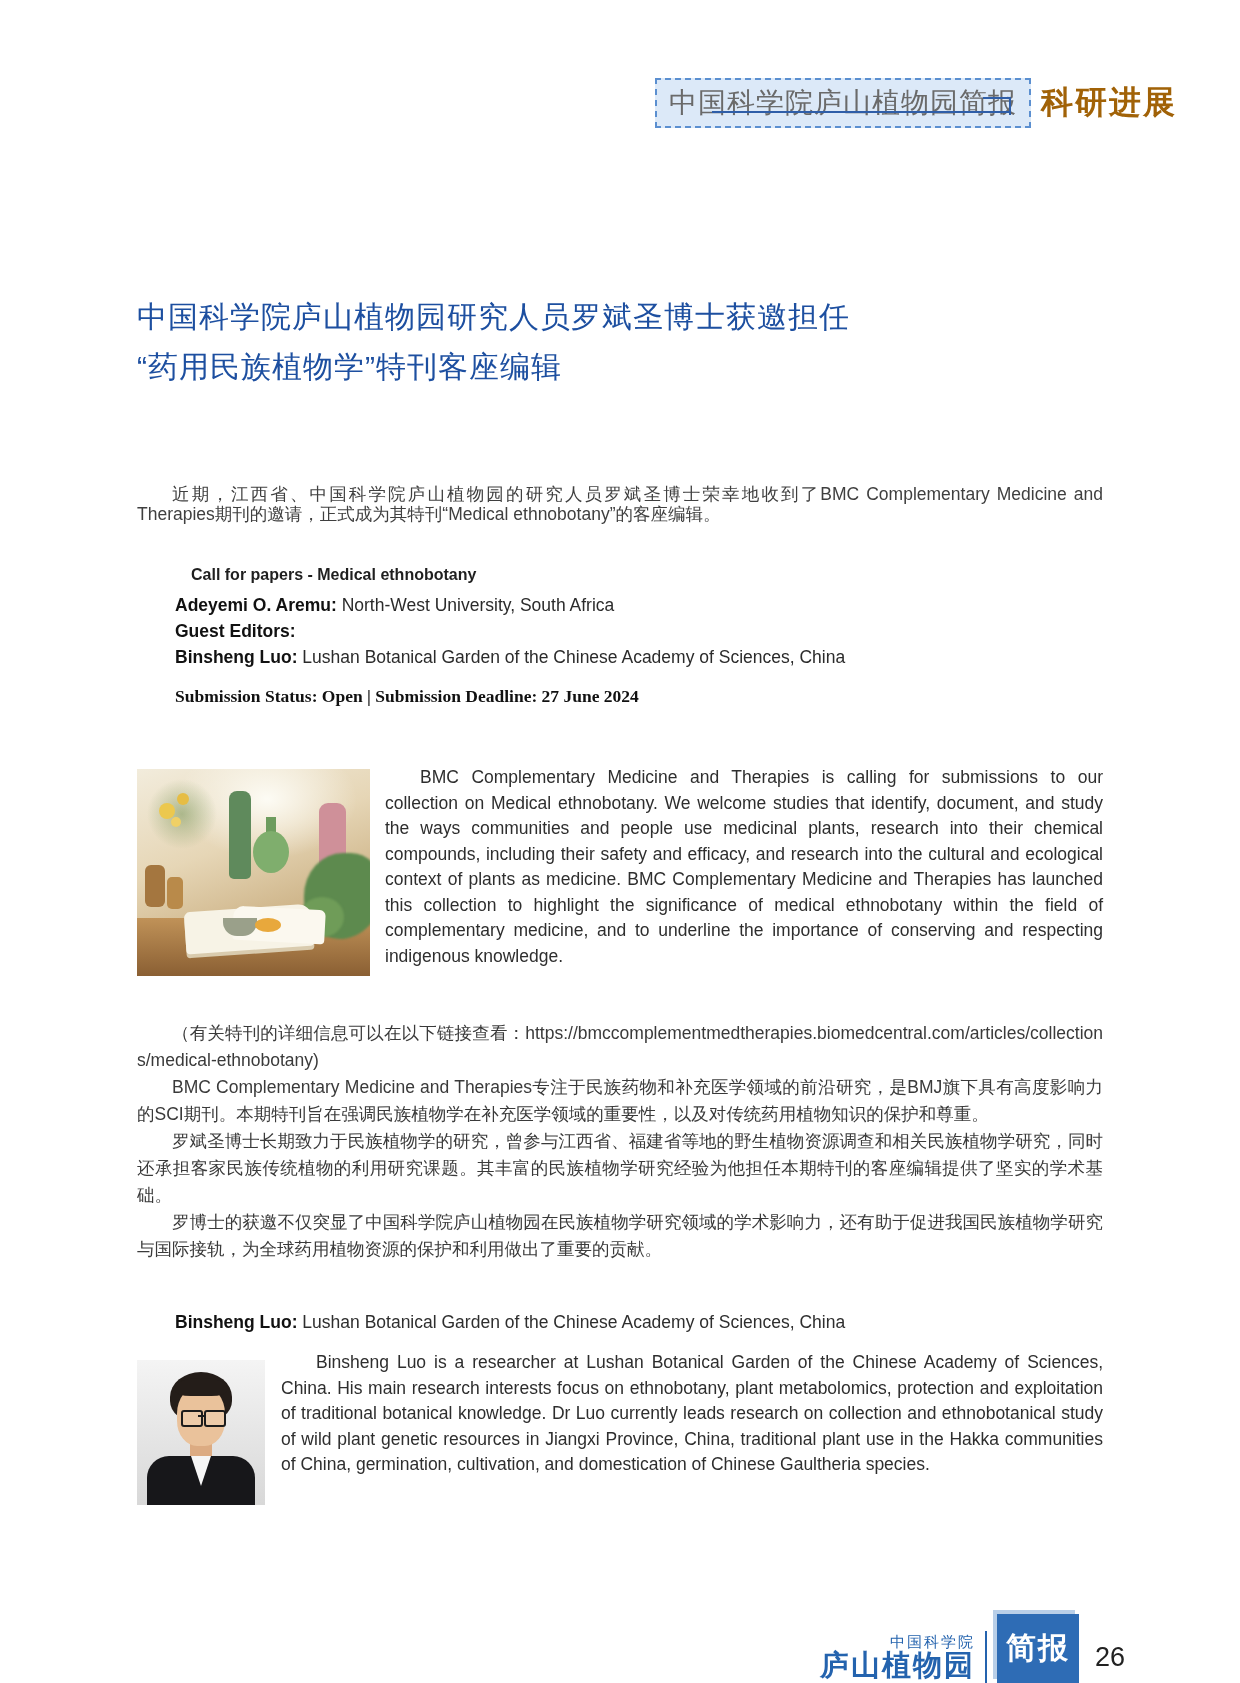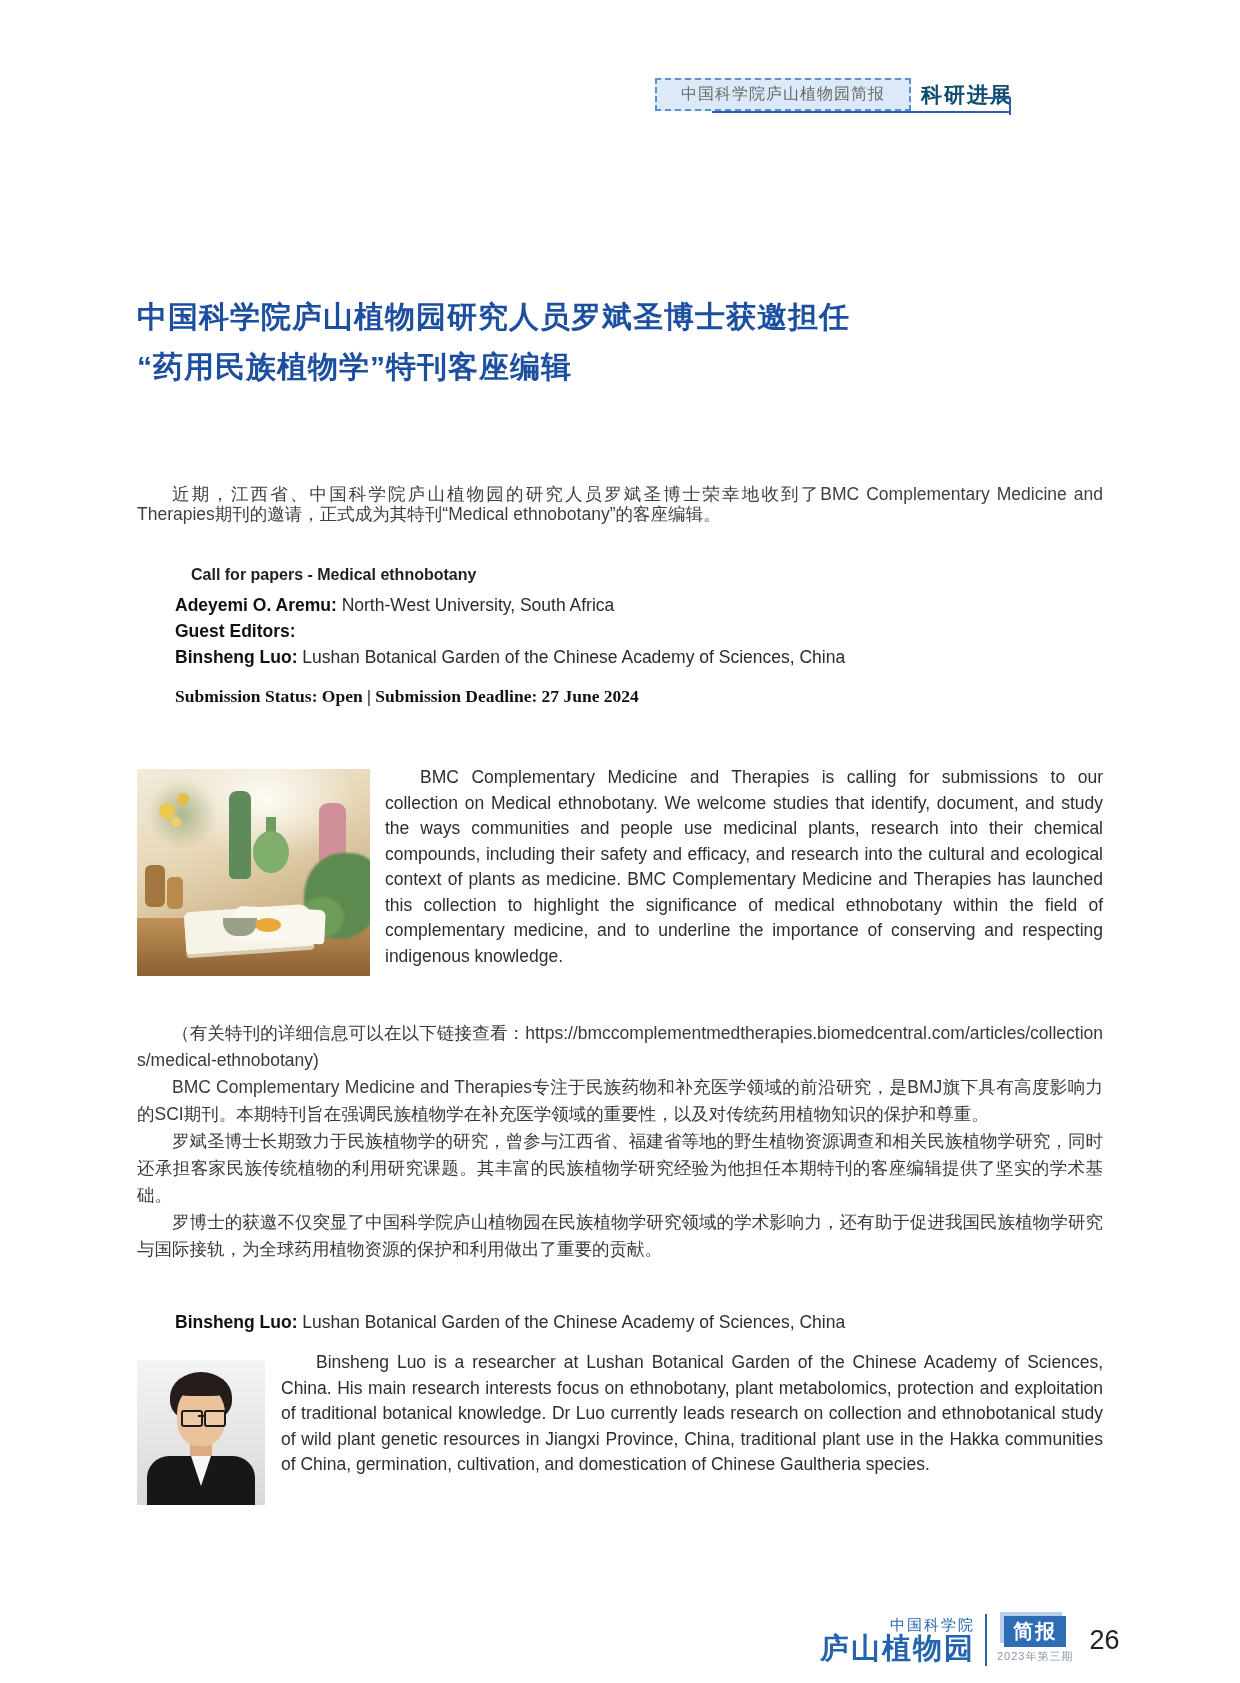--- a/index.html
+++ b/index.html
@@ -6,33 +6,33 @@
   .page{
     position:relative;width:1240px;height:1683px;background:#ffffff;
     margin:0 auto;overflow:hidden;
     font-family:"Liberation Sans","DejaVu Sans",sans-serif;
     color:#3c3c3c;
   }
   
   .hdr{position:absolute;left:655px;top:78px;display:flex;align-items:center;}
   .hdr-kicker{
     background:#dce9f8;border:2px dashed #5b8fd0;color:#6a6a6a;
-    font-size:16px;padding:4px 24px;letter-spacing:1px;white-space:nowrap;
+    font-size:28px;padding:4px 12px;letter-spacing:1px;white-space:nowrap;
   }
   .hdr-section{
-    color:#0c4a6e;font-size:21px;font-weight:bold;margin-left:10px;
+    color:#a16207;font-size:32px;font-weight:bold;margin-left:10px;
     letter-spacing:2px;white-space:nowrap;text-align:center;
   }
   .hdr-corner{position:absolute;left:983px;top:97px;width:26px;height:16px;
     border-top:2px solid #2f5ea8;border-right:2px solid #2f5ea8;}
   .hdr-underline{position:absolute;left:712px;top:111px;width:297px;height:0;
     border-top:2px solid #2f5ea8;}
   
   .title{position:absolute;left:137px;top:292px;width:980px;
-    color:#1d4fa0;font-size:30px;font-weight:bold;line-height:50px;letter-spacing:1px;}
+    color:#1d4fa0;font-size:30px;font-weight:normal;line-height:50px;letter-spacing:1px;}
   
   .intro{position:absolute;left:137px;top:484px;width:966px;
     font-size:17.5px;line-height:20px;text-align:justify;text-indent:2em;color:#3f3f3f;}
   
   .cfp{position:absolute;left:175px;top:566px;width:928px;color:#2b2b2b;}
   .cfp-heading{font-size:16px;font-weight:bold;color:#1f1f1f;margin:0 0 8px 16px;}
   .cfp-line{font-size:17.5px;line-height:26px;}
   .cfp-line b{color:#111;}
   .cfp-sub{font-size:17.5px;font-weight:bold;color:#111;margin-top:16px;font-family:Liberation Serif, serif;}
   
@@ -105,22 +105,22 @@
     border-radius:22px 22px 0 0;}
   .pt-shirt{left:54px;top:96px;width:20px;height:30px;background:#f6f6f6;
     clip-path:polygon(0 0,100% 0,50% 100%);}
   
   .footer{position:absolute;left:820px;top:1614px;display:flex;align-items:center;}
   .ft-org{text-align:right;line-height:1.05;}
   .ft-org-small{color:#2463ae;font-size:15px;letter-spacing:2px;}
   .ft-org-large{color:#2463ae;font-size:29px;font-weight:bold;letter-spacing:2px;}
   .ft-divider{width:2px;height:52px;background:#2463ae;margin:0 10px;}
   .ft-bulletin-wrap{display:flex;flex-direction:column;align-items:center;}
-  .ft-bulletin{background:#2e6cb5;color:#fff;font-size:20px;font-weight:bold;
-    padding:2px 9px;letter-spacing:2px;box-shadow:-4px -4px 0 #b9cfe8;}
+  .ft-bulletin{background:#2e6cb5;color:#fff;font-size:30px;font-weight:bold;
+    padding:14px 9px;letter-spacing:2px;box-shadow:-4px -4px 0 #b9cfe8;}
   .ft-issue{color:#8a97ad;font-size:11px;margin-top:2px;letter-spacing:1px;}
   .ft-page{color:#222;font-size:27px;margin-left:16px;}
 </style>
 </head>
 <body>
 
 <div class="page">
 
   <div class="hdr">
     <div class="hdr-kicker">中国科学院庐山植物园简报</div>

